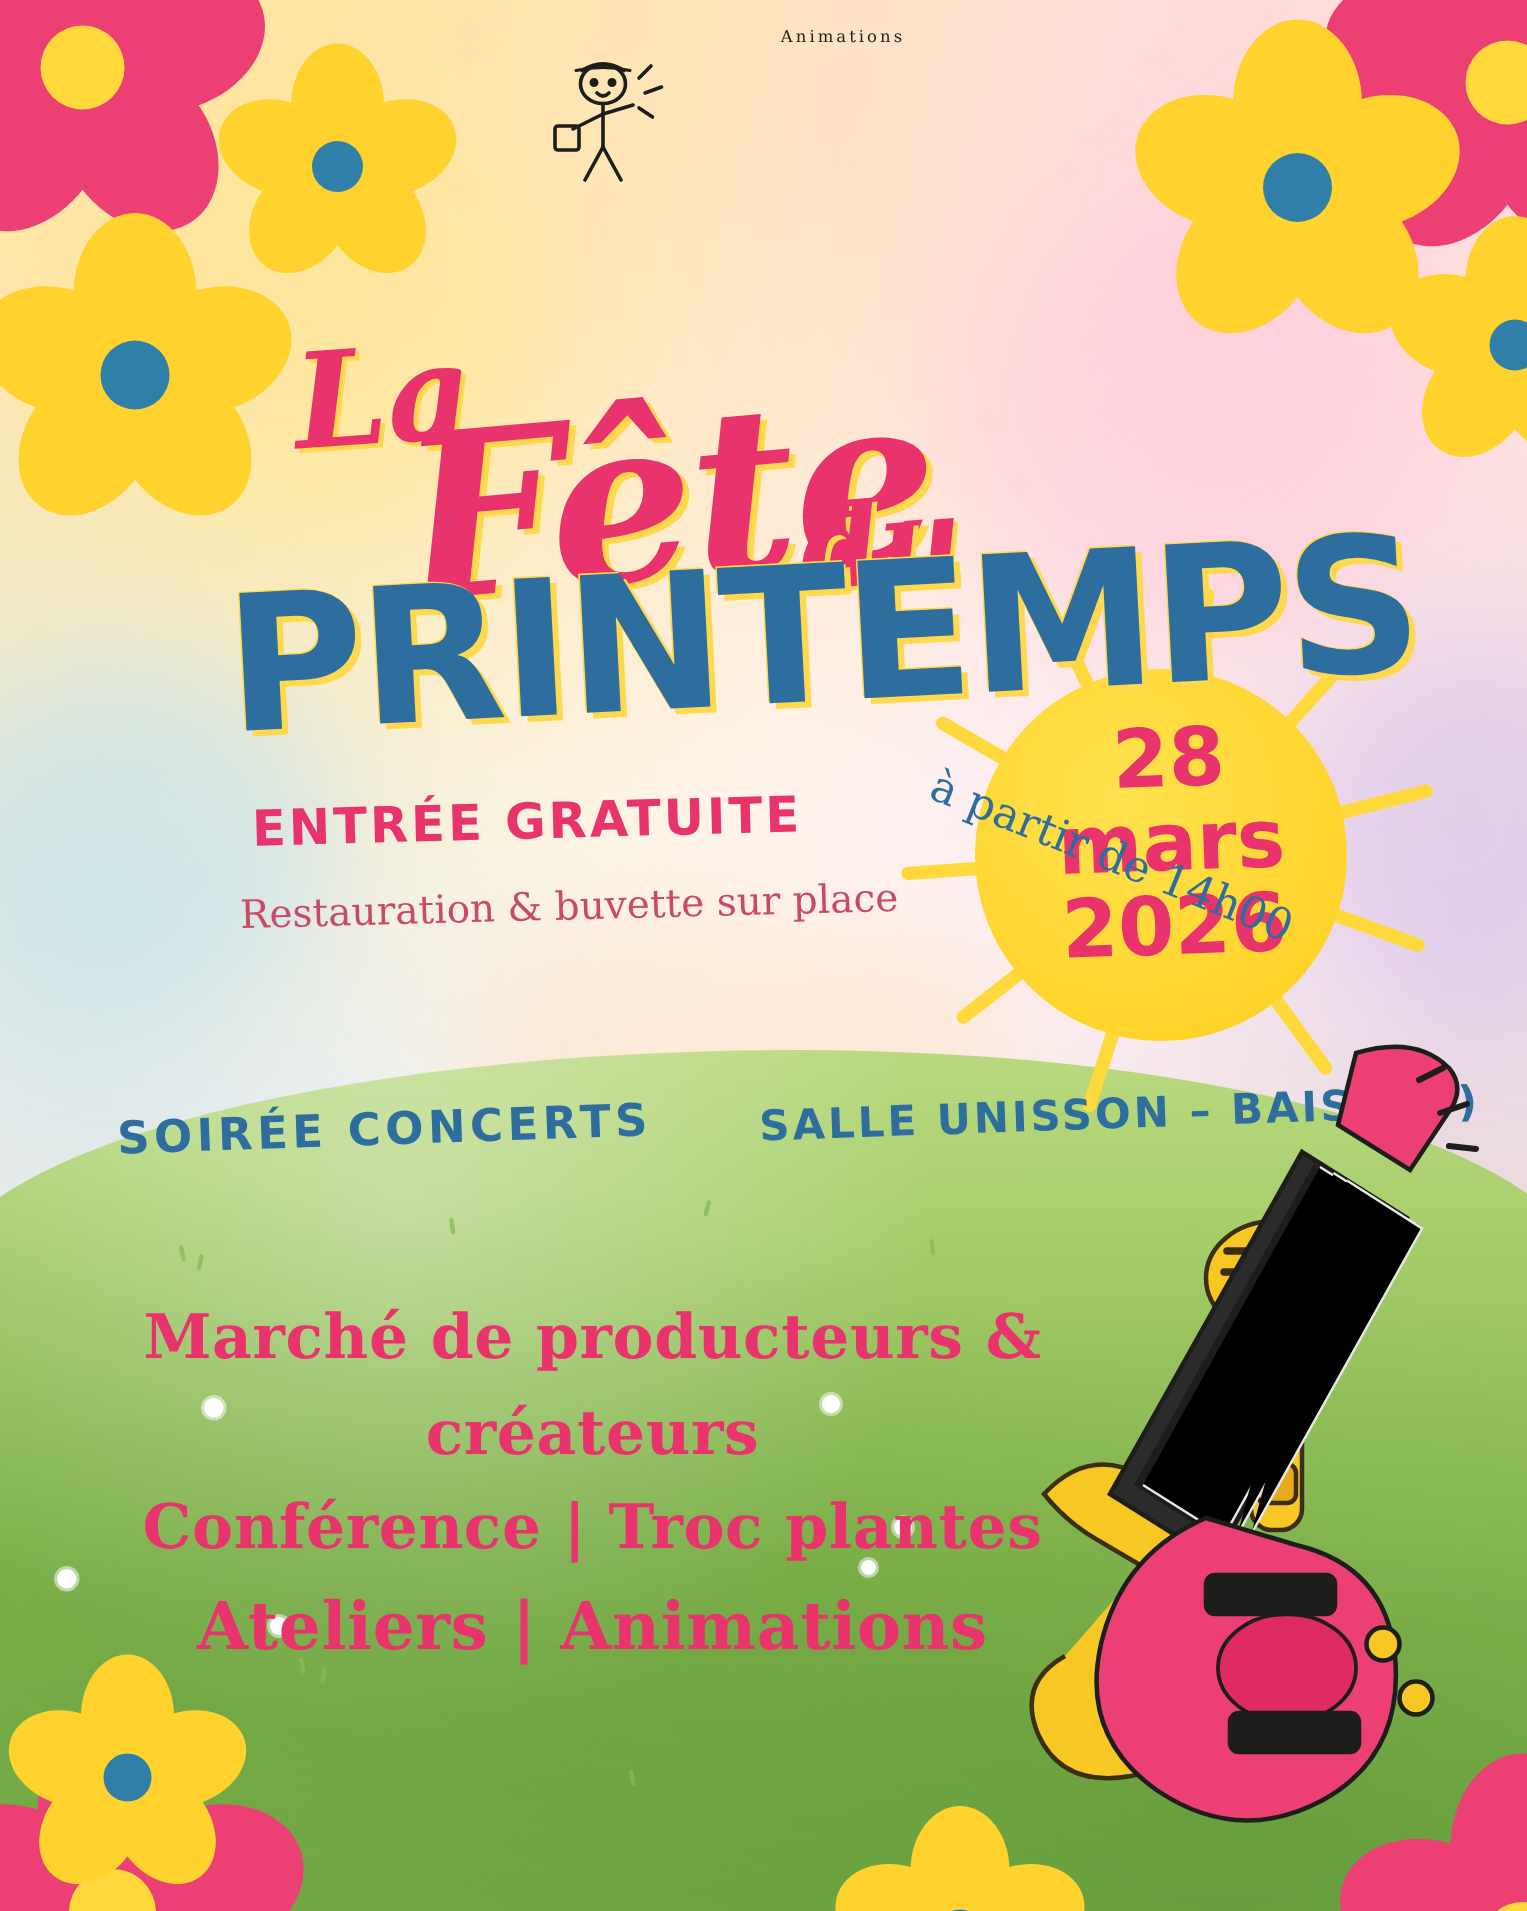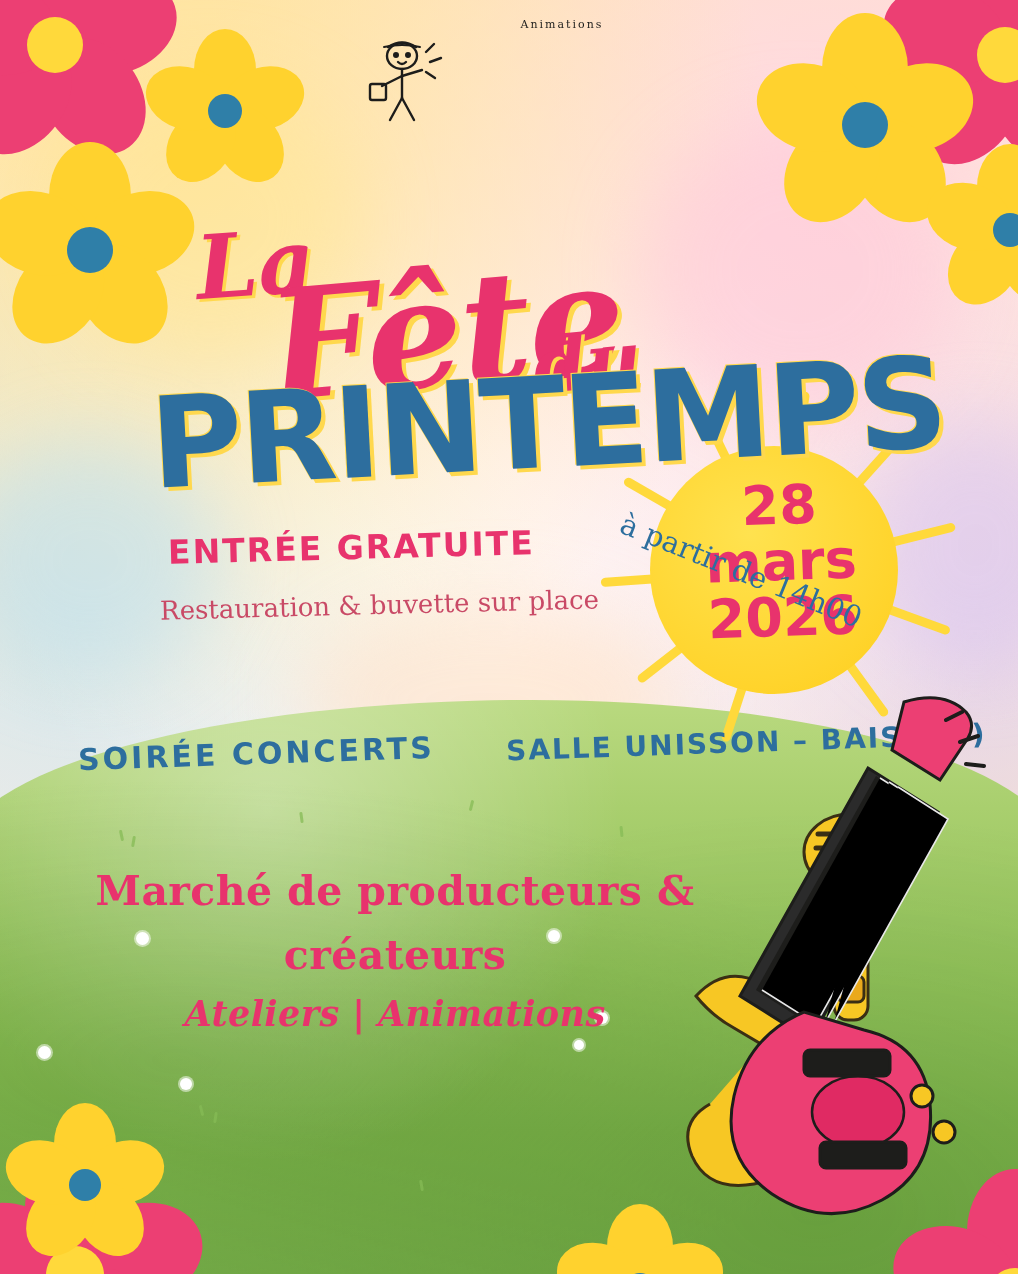--- a/index.html
+++ b/index.html
@@ -259,21 +259,21 @@
     color: #e8336d;
   }
   .program div {
     font-size: 40px;
     line-height: 1.55;
     font-weight: 700;
     letter-spacing: .4px;
   }
   .program .l1 { font-size: 41px; }
   .program .l2 { font-size: 41px; }
-  .program .l3 { font-size: 35px; font-style: italic; }
+  .program .l3 { font-size: 44px; }
 
   
   .guitar { position: absolute; right: -20px; bottom: -40px; width: 330px; height: 620px; }
   .mic { position: absolute; left: 788px; top: 800px; width: 140px; height: 260px; }
   .horn { position: absolute; left: 660px; top: 930px; width: 250px; height: 320px; }
 </style>
 </head>
 <body>
 
 <div id="poster">
@@ -442,20 +442,21 @@
   </div>
   <div class="t-hour">à partir de 14h00</div>
 
   <div class="t-entree">ENTRÉE GRATUITE</div>
   <div class="t-resto">Restauration &amp; buvette sur place</div>
   <div class="t-soiree">SOIRÉE CONCERTS</div>
   <div class="t-salle">SALLE UNISSON – BAIS (35)</div>
 
   <div class="program">
     <div class="l1">Marché de producteurs &amp; créateurs</div>
+    <div class="l2">Conférence | Troc plantes</div>
     <div class="l3">Ateliers | Animations</div>
   </div>
 
   <svg class="mic" viewBox="0 0 140 260">
     <g stroke="#3a2f14" stroke-width="3" fill="none">
       <ellipse cx="62" cy="52" rx="46" ry="38" fill="#f7c724"></ellipse>
       <path d="M30 34 h64 M28 48 h70 M30 62 h64" stroke-width="5" stroke-linecap="round"></path>
       <path d="M40 88 q22 18 44 0 l6 22 q-28 16 -56 0 z" fill="#f7c724"></path>
       <rect x="46" y="110" width="34" height="110" rx="14" fill="#f7c724"></rect>
       <circle cx="63" cy="146" r="10" fill="#eaa91c"></circle>

